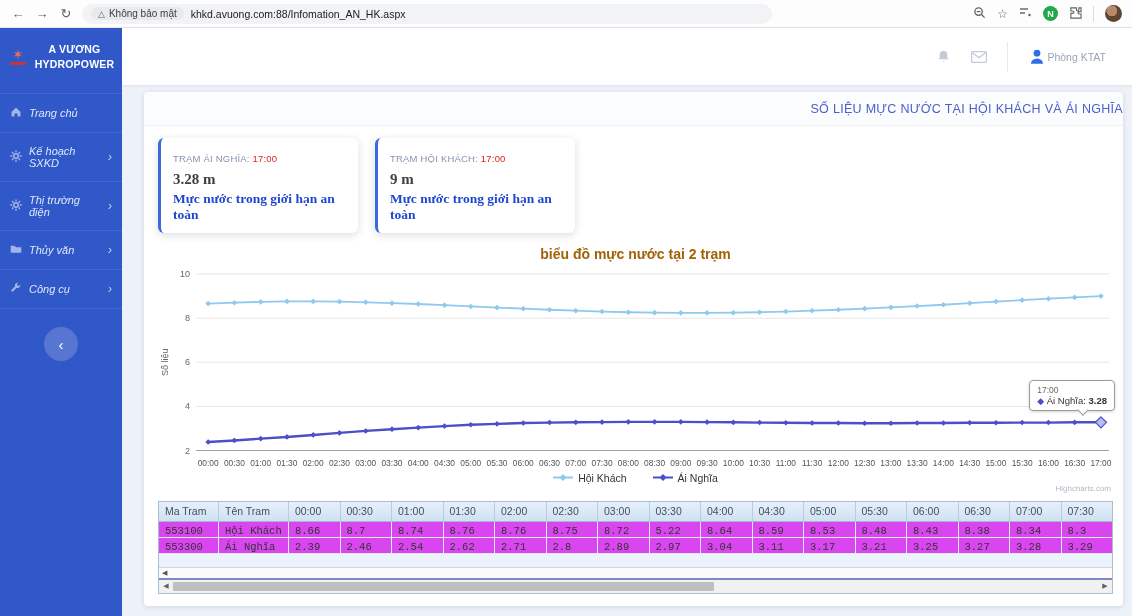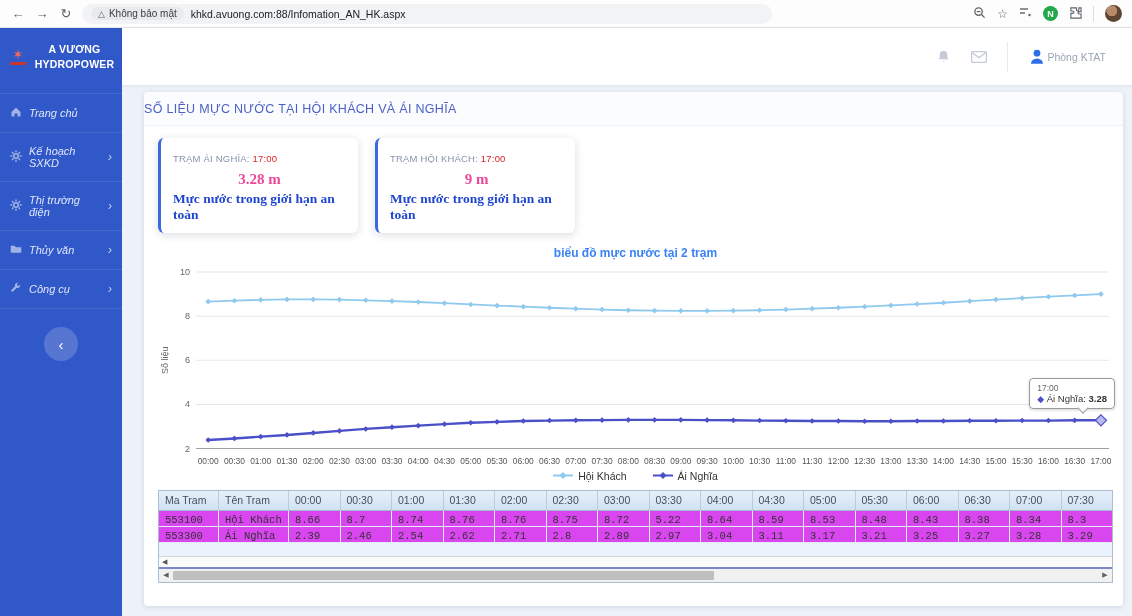--- a/index.html
+++ b/index.html
@@ -36,30 +36,30 @@
   .main { flex:1; display:flex; flex-direction:column; min-width:0; }
   .app-header { height:57px; background:#fff; box-shadow:0 1px 3px rgba(40,50,80,.08); display:flex; align-items:center; justify-content:flex-end; gap:20px; padding:0 26px; flex-shrink:0; }
   .hdr-ic svg { display:block; }
   .hdr-sep { width:1px; height:30px; background:#e6e9ef; }
   .user-block { display:flex; flex-direction:row; align-items:center; gap:1px; cursor:pointer; }
   .user-name { font-size:10.5px; color:#9aa4b4; }
 
   .content { flex:1; padding:7px 9px 10px 22px; overflow:hidden; }
   .card { background:#fff; border-radius:4px; box-shadow:0 1px 5px rgba(31,45,61,.13); height:100%; padding:0 10px 0 14px; position:relative; }
 
-  .panel-title { text-align:left; font-size:12.5px; letter-spacing:.3px; color:#4a5fc9; padding:10px 0 9px; border-bottom:1px solid #eef1f6; background:#fbfcfd; margin:0 -10px 0 -14px; border-radius:4px 4px 0 0; }
+  .panel-title { text-align:right; font-size:12.5px; letter-spacing:.3px; color:#4a5fc9; padding:10px 0 9px; border-bottom:1px solid #eef1f6; background:#fbfcfd; margin:0 -10px 0 -14px; border-radius:4px 4px 0 0; }
 
   .stat-row { display:flex; gap:17px; margin:12px 0 0 0; }
   .stat-card { width:200px; background:#fff; border-left:3px solid #3c68e0; border-radius:6px; box-shadow:0 2px 9px rgba(31,45,61,.16); padding:15px 12px 10px; }
   .stat-label { font-size:9.5px; color:#8792ad; letter-spacing:.2px; }
   .stat-time { color:#e02222; }
-  .stat-value { font-family:"Liberation Serif",serif; font-weight:bold; color:#ec4899; font-size:15px; margin:7px 0 3px;text-align:center; }
+  .stat-value { font-family:"Liberation Serif",serif; font-weight:bold; color:#404040; font-size:15px; margin:7px 0 3px; }
   .stat-status { font-family:"Liberation Serif",serif; font-weight:bold; color:#1e46cf; font-size:13.5px; }
 
-  .chart-title { text-align:center; font-weight:bold; font-size:12px; color:#3b82f6; margin:13px 0 0; }
+  .chart-title { text-align:center; font-weight:bold; font-size:14px; color:#a16207; margin:13px 0 0; }
   .chart-wrap { position:relative; margin-top:2px; }
   .chart-wrap svg.plot { width:100%; height:auto; display:block; }
   .hc-tooltip { position:absolute; right:-2px; top:116px; background:rgba(255,255,255,.97); border:1px solid #9a9a9a; border-radius:4px; padding:3px 7px 4px; font-size:9.5px; color:#333; box-shadow:0 1px 3px rgba(0,0,0,.18); white-space:nowrap; }
   .hc-tooltip:after { content:""; position:absolute; left:58%; bottom:-4px; width:7px; height:7px; background:#fff; border-right:1px solid #9a9a9a; border-bottom:1px solid #9a9a9a; transform:rotate(45deg); }
   .tt-time { font-size:8.5px; color:#666; }
   .tt-bullet { font-size:9px; }
   .legend { display:flex; justify-content:center; gap:26px; font-size:10.5px; color:#333; margin-top:1px; }
   .legend-item { display:flex; align-items:center; gap:5px; cursor:pointer; }
   .credits { text-align:right; font-size:8px; color:#b3b9c4; padding-right:2px; margin-top:0px; }
 
@@ -371,20 +371,21 @@
                 <span>Hội Khách</span>
               </span>
               <span class="legend-item">
                 <svg width="20" height="9">
                   <line x1="0" y1="4.5" x2="20" y2="4.5" stroke="#4b4fc8" stroke-width="2"></line>
                   <path d="M10 1 L13.5 4.5 L10 8 L6.5 4.5 Z" fill="#4b4fc8"></path>
                 </svg>
                 <span>Ái Nghĩa</span>
               </span>
             </div>
+          <div class="credits">Highcharts.com</div>
         </div>
 
         <div class="grid">
           <div class="grid-table" id="grid-table">
               <div class="th">Ma Tram</div>
               <div class="th">Tên Tram</div>
               <div class="th">00:00</div>
               <div class="th">00:30</div>
               <div class="th">01:00</div>
               <div class="th">01:30</div>

